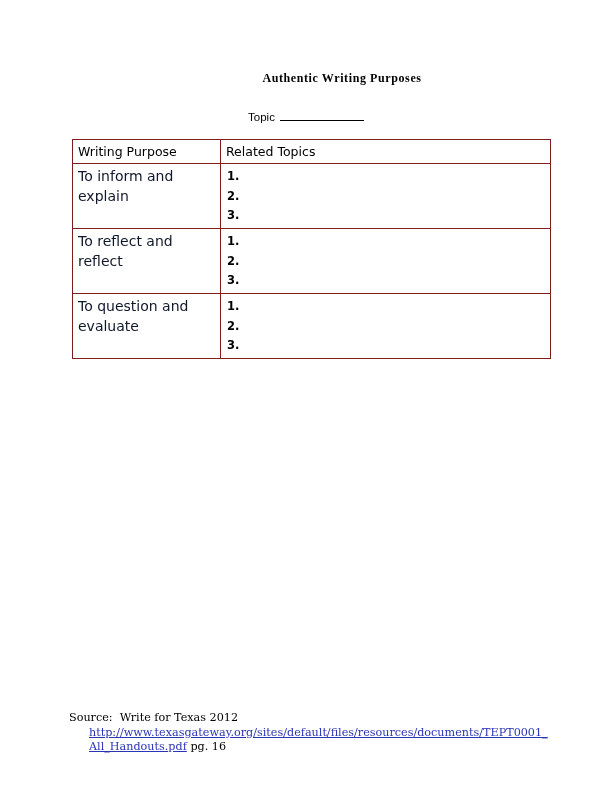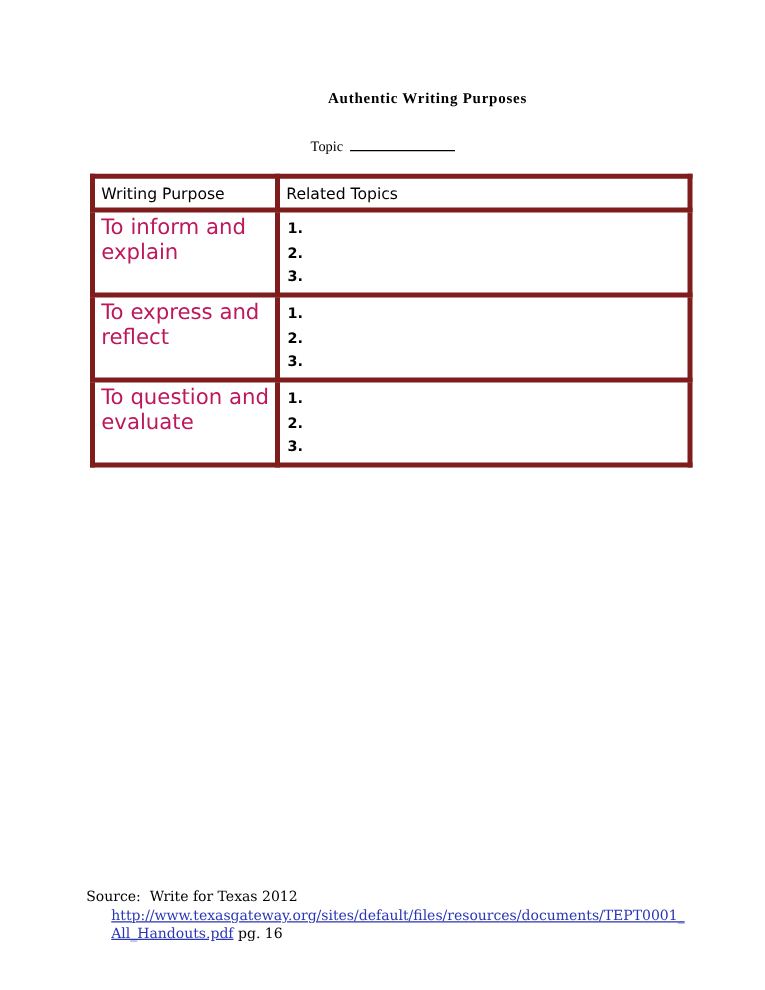--- a/index.html
+++ b/index.html
@@ -40,21 +40,21 @@
     margin-left: 36px;
   }
 
   
   .topic-line {
     position: absolute;
     left: 0;
     top: 109px;
     width: 612px;
     text-align: center;
-    font-family: Liberation Serif, serif;
+    font-family: Liberation Sans, sans-serif;
     font-size: 11.5px;
     color: #000000;
   }
   .topic-label {
     display: inline-block;
     vertical-align: baseline;
   }
   .topic-blank {
     display: inline-block;
     width: 84px;
@@ -71,21 +71,21 @@
     top: 139px;
     width: 478px;
   }
   table.grid {
     border-collapse: collapse;
     width: 478px;
     table-layout: fixed;
   }
   table.grid td,
   table.grid th {
-    border: 4px solid #7f1d1d;
+    border: 1px solid #7f1d1d;
     padding: 0;
     vertical-align: top;
     font-weight: normal;
     text-align: left;
     margin-left: 6px;
   }
   col.c-purpose { width: 148px; }
   col.c-topics  { width: 330px; }
 
   .hdr-cell {
@@ -95,23 +95,23 @@
     font-size: 12.5px;
     line-height: 21px;
     color: #000000;
     white-space: nowrap;
   }
 
   .purpose-cell {
     height: 61px;
     padding: 3px 0 0 5px !important;
     font-family: "DejaVu Sans", sans-serif;
-    font-size: 17px;
+    font-size: 14px;
     line-height: 19.5px;
-    color: #be185d;
+    color: #0f172a;
   }
   .purpose-cell .pline {
     display: block;
     white-space: nowrap;
   }
 
   .topics-cell {
     height: 61px;
     padding: 3px 0 0 6px !important;
     font-family: "DejaVu Sans", sans-serif;
@@ -185,21 +185,21 @@
             <span class="pline">explain</span>
           </td>
           <td class="topics-cell">
             <span class="num">1.</span>
             <span class="num">2.</span>
             <span class="num">3.</span>
           </td>
         </tr>
         <tr>
           <td class="purpose-cell">
-            <span class="pline">To express and</span>
+            <span class="pline">To reflect and</span>
             <span class="pline">reflect</span>
           </td>
           <td class="topics-cell">
             <span class="num">1.</span>
             <span class="num">2.</span>
             <span class="num">3.</span>
           </td>
         </tr>
         <tr>
           <td class="purpose-cell">

